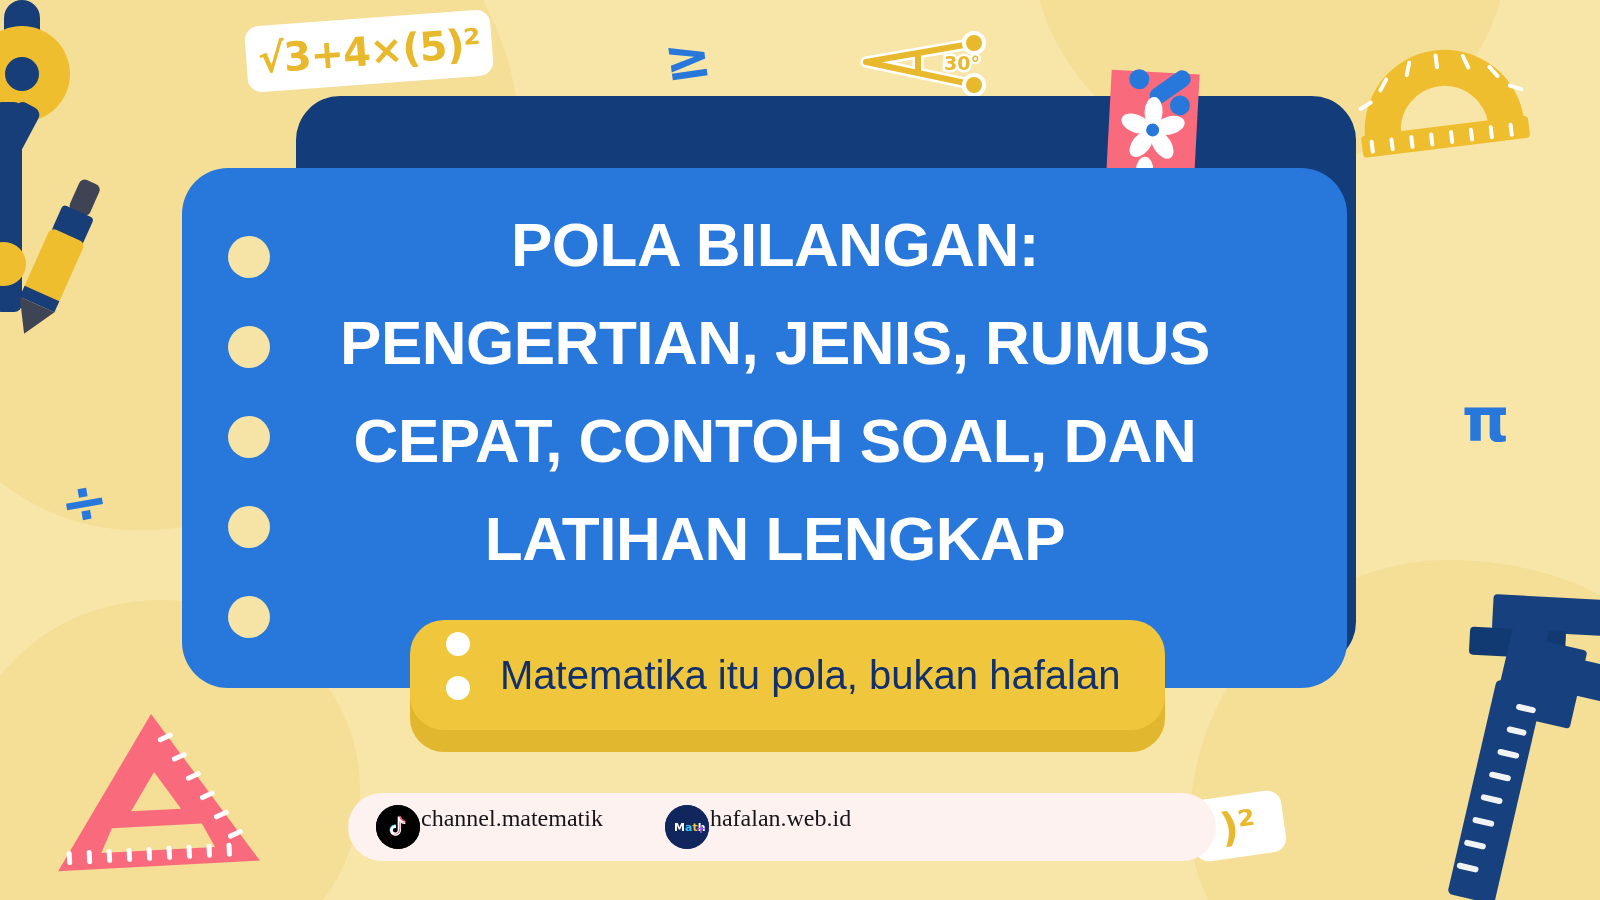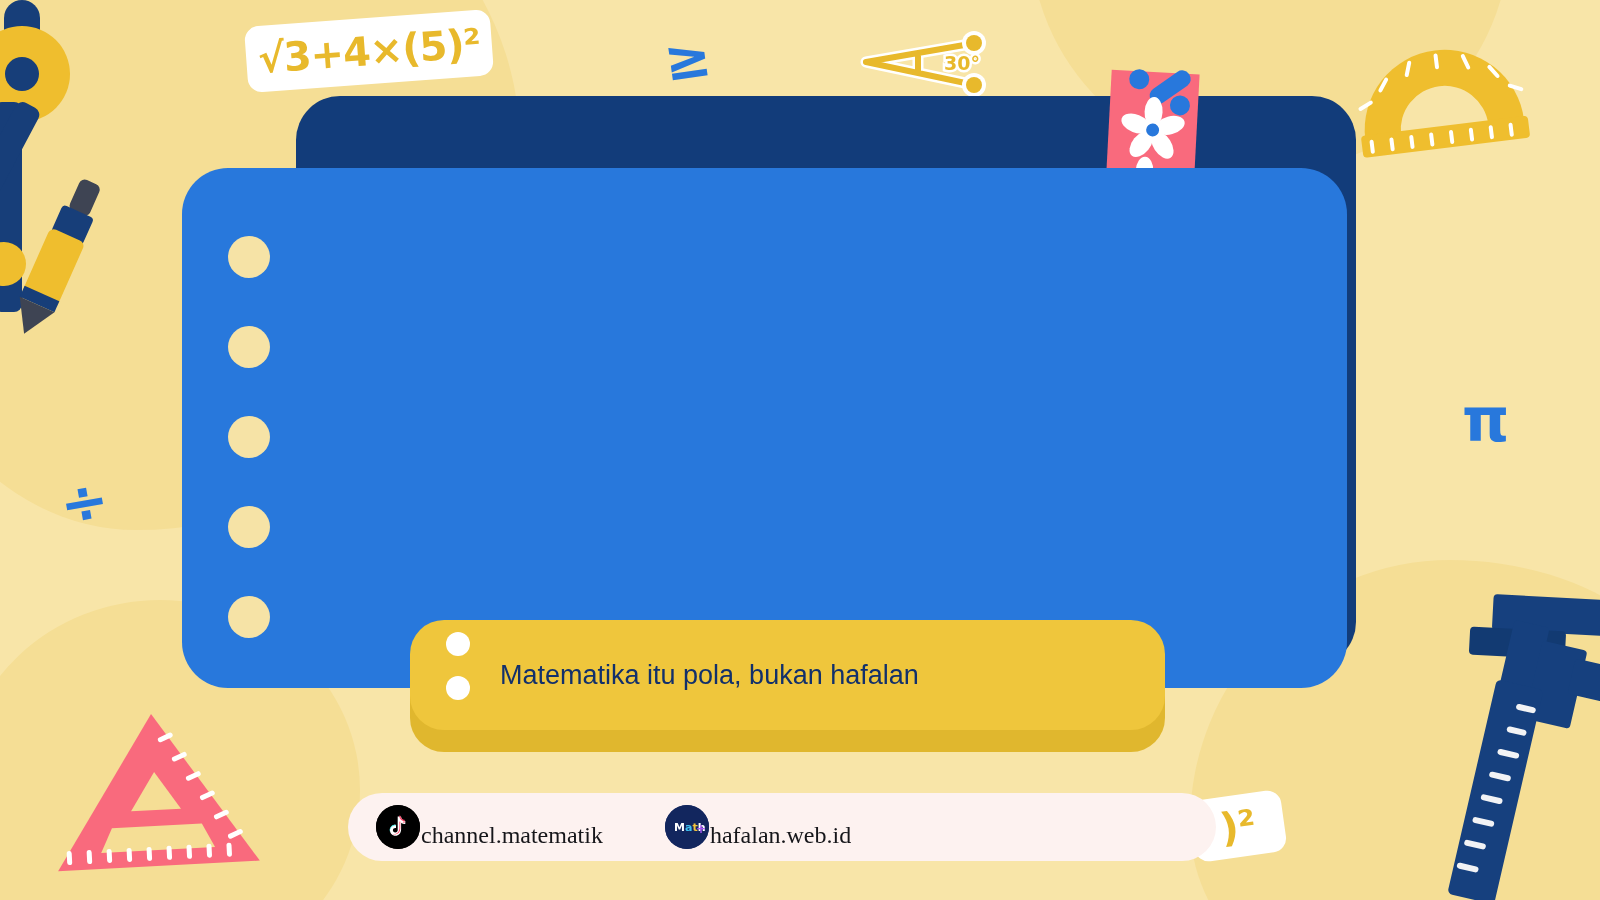--- a/index.html
+++ b/index.html
@@ -52,31 +52,31 @@
   }
   .pill {
     position:absolute; left:410px; top:620px; width:755px; height:110px;
     background:#EFC63C; border-radius:34px;
   }
   .pill-dots { position:absolute; left:446px; top:632px; }
   .pill-dot { width:24px; height:24px; border-radius:50%; background:#ffffff; margin-bottom:20px; }
   .pill-text {
     position:absolute; left:500px; top:620px; width:640px; height:110px;
     display:flex; align-items:center;
-    color:#12306B; font-size:27px; font-weight:normal;
+    color:#12306B; font-size:40px; font-weight:normal;
     font-family:"Liberation Sans", sans-serif;
   }
 
   
   .footer {
     position:absolute; left:348px; top:793px; width:868px; height:68px;
     background:#FDF2F0; border-radius:34px;
     display:flex; align-items:center;
   }
-  .fitem { display:flex; align-items:flex-end; }
+  .fitem { display:flex; align-items:flex-start; }
   .fitem .flabel {
     font-family:"Liberation Serif", serif;
     font-size:24px; color:#16161a; white-space:nowrap;
   }
   .ficon { width:44px; height:44px; border-radius:50%; position:relative; flex:0 0 auto; margin-right:1px; }
 
   .ic-tiktok { background:#000; }
   .ic-ig { background:#fff; }
   .ic-math { background:#12265E; display:flex; align-items:center; justify-content:center; }
 
@@ -237,20 +237,26 @@
   <div class="card-front"></div>
 
   <div class="holes">
     <div class="hole"></div>
     <div class="hole"></div>
     <div class="hole"></div>
     <div class="hole"></div>
     <div class="hole"></div>
   </div>
 
+  <div class="title">
+    <span class="tl">POLA BILANGAN:</span>
+    <span class="tl">PENGERTIAN, JENIS, RUMUS</span>
+    <span class="tl">CEPAT, CONTOH SOAL, DAN</span>
+    <span class="tl">LATIHAN LENGKAP</span>
+  </div>
 
   <div class="pill-shadow"></div>
   <div class="pill"></div>
   <div class="pill-dots">
     <div class="pill-dot"></div>
     <div class="pill-dot"></div>
   </div>
   <div class="pill-text">Matematika itu pola, bukan hafalan</div>
 
   <div class="sym sym-pi">π</div>

